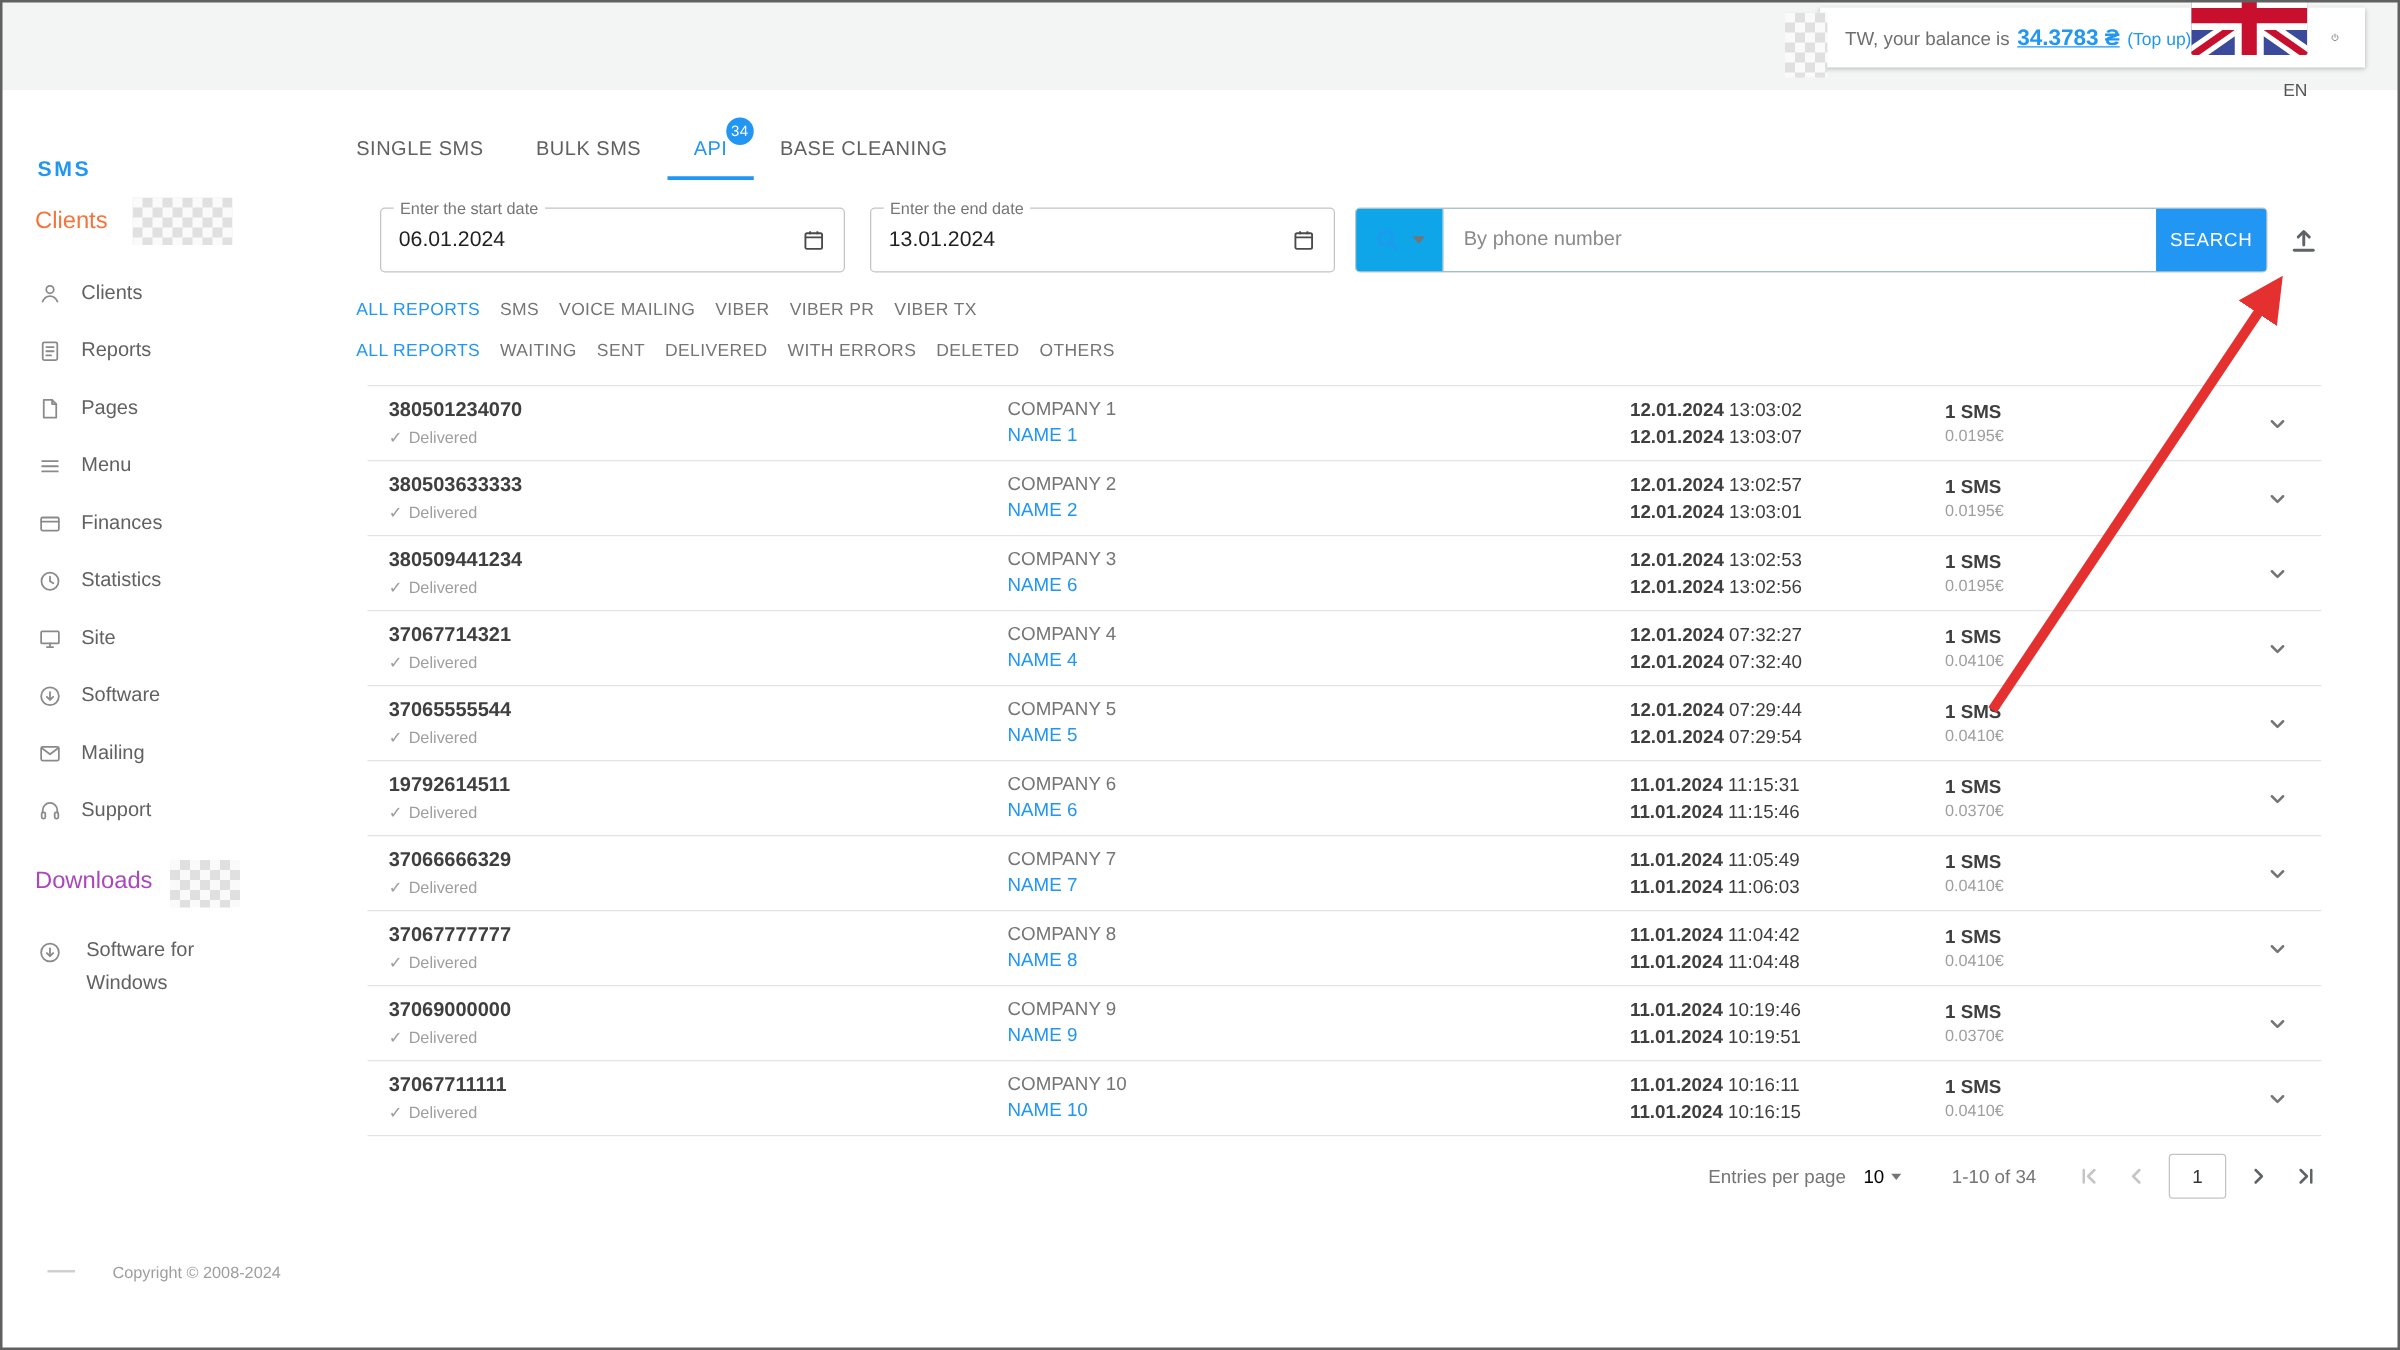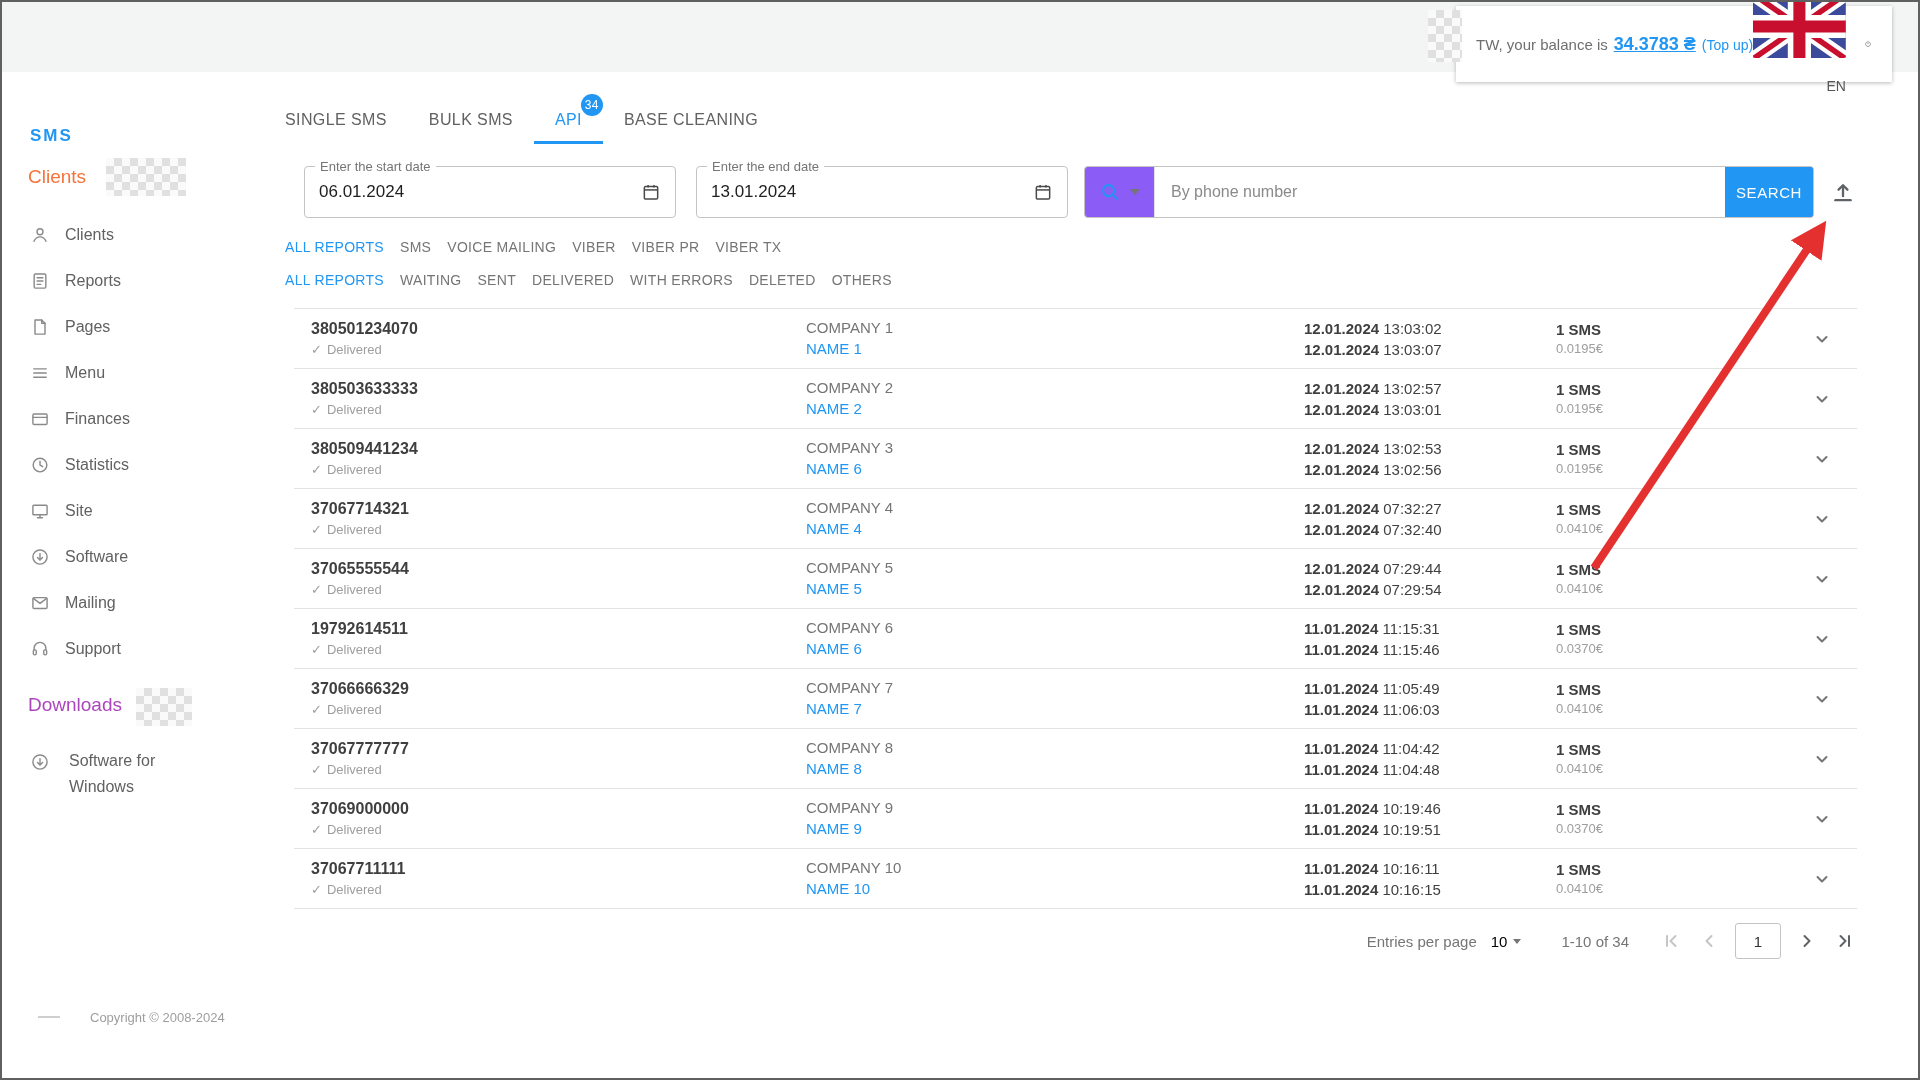--- a/index.html
+++ b/index.html
@@ -6,21 +6,21 @@
   html,body { width:1920px; height:1080px; }
   body {
     font-family:"Liberation Sans","DejaVu Sans",sans-serif;
     background:#fff; color:#424242; position:relative; overflow:hidden;
   }
   .frame { position:absolute; inset:0; box-shadow:inset 0 0 0 2px #606060; pointer-events:none; z-index:60; }
 
   
   .topbar { position:absolute; top:0; left:0; width:100%; height:72px; background:#f3f4f4; }
   .balance-card {
-    position:absolute; top:6px; right:28px; width:436px; height:76px; background:#fff;
+    position:absolute; top:6px; right:28px; width:436px; height:48px; background:#fff;
     box-shadow:0 1px 4px rgba(0,0,0,.28); display:flex; align-items:center; padding:0 20px; z-index:2;
   }
   .balance-text { font-size:15px; color:#6f6f6f; display:flex; align-items:baseline; gap:6px; white-space:nowrap; }
   .balance-amount { color:var(--accent,#2196F3); font-weight:700; font-size:18px; text-decoration:underline; cursor:pointer; }
   .topup-link { color:var(--accent,#2196F3); font-size:14px; cursor:pointer; }
   .lang { display:flex; align-items:flex-end; gap:20px; margin-left:auto; cursor:pointer;flex-direction:column; }
   .flag svg { width:22px; height:15px; display:block; border-radius:2px; }
   .lang-code { font-size:14px; color:#555; }
   .power-btn { margin-left:18px; width:26px; height:26px; color:#757575; background:none; border:none; cursor:pointer; }
 
@@ -58,21 +58,21 @@
                justify-content:center; padding:0 4px; }
 
   .filter-bar { display:flex; align-items:center; margin-top:22px; padding-left:19px; height:52px; }
   .date-field { position:relative; width:372px; height:52px; border:1px solid #c4c4c4; border-radius:4px;
                 display:flex; align-items:center; padding:0 14px; background:#fff; }
   .date-field.end { margin-left:20px; }
   .date-label { position:absolute; top:-8px; left:10px; background:#fff; padding:0 5px; font-size:13px; color:#757575; }
   .date-value { border:none; outline:none; flex:1; font-size:17px; color:#1f1f1f; font-family:inherit; background:transparent; width:100%; }
   .cal-icon { width:20px; height:20px; color:#4a4a4a; cursor:pointer; flex:none; }
   .search-box { margin-left:16px; flex:1; height:52px; border:1px solid #c4c4c4; border-radius:4px;
-                display:flex; align-items:stretch; overflow:hidden; background:#8b5cf6; }
+                display:flex; align-items:stretch; overflow:hidden; background:#0ea5e9; }
   .search-type { display:flex; align-items:center; gap:9px; padding:0 14px; border-right:1px solid #e0e0e0; cursor:pointer; }
   .search-glass { width:22px; height:22px; color:var(--accent,#2196F3); }
   .caret-down { width:0; height:0; border-left:5px solid transparent; border-right:5px solid transparent; border-top:6px solid #757575; }
   .phone-input { flex:1; border:none; outline:none; padding:0 16px; font-size:16px; color:#333; font-family:inherit; min-width:0; }
   .phone-input::placeholder { color:#8a8a8a; opacity:1; }
   .search-btn { width:88px; background:var(--accent,#2196F3); color:#fff; border:none; font-size:15px; font-weight:500;
                 letter-spacing:.6px; cursor:pointer; font-family:inherit; }
   .upload-btn { margin-left:15px; width:28px; height:28px; color:#5f6368; background:none; border:none; cursor:pointer; flex:none; }
 
   .filter-links { display:flex; gap:16px; align-items:center; }

